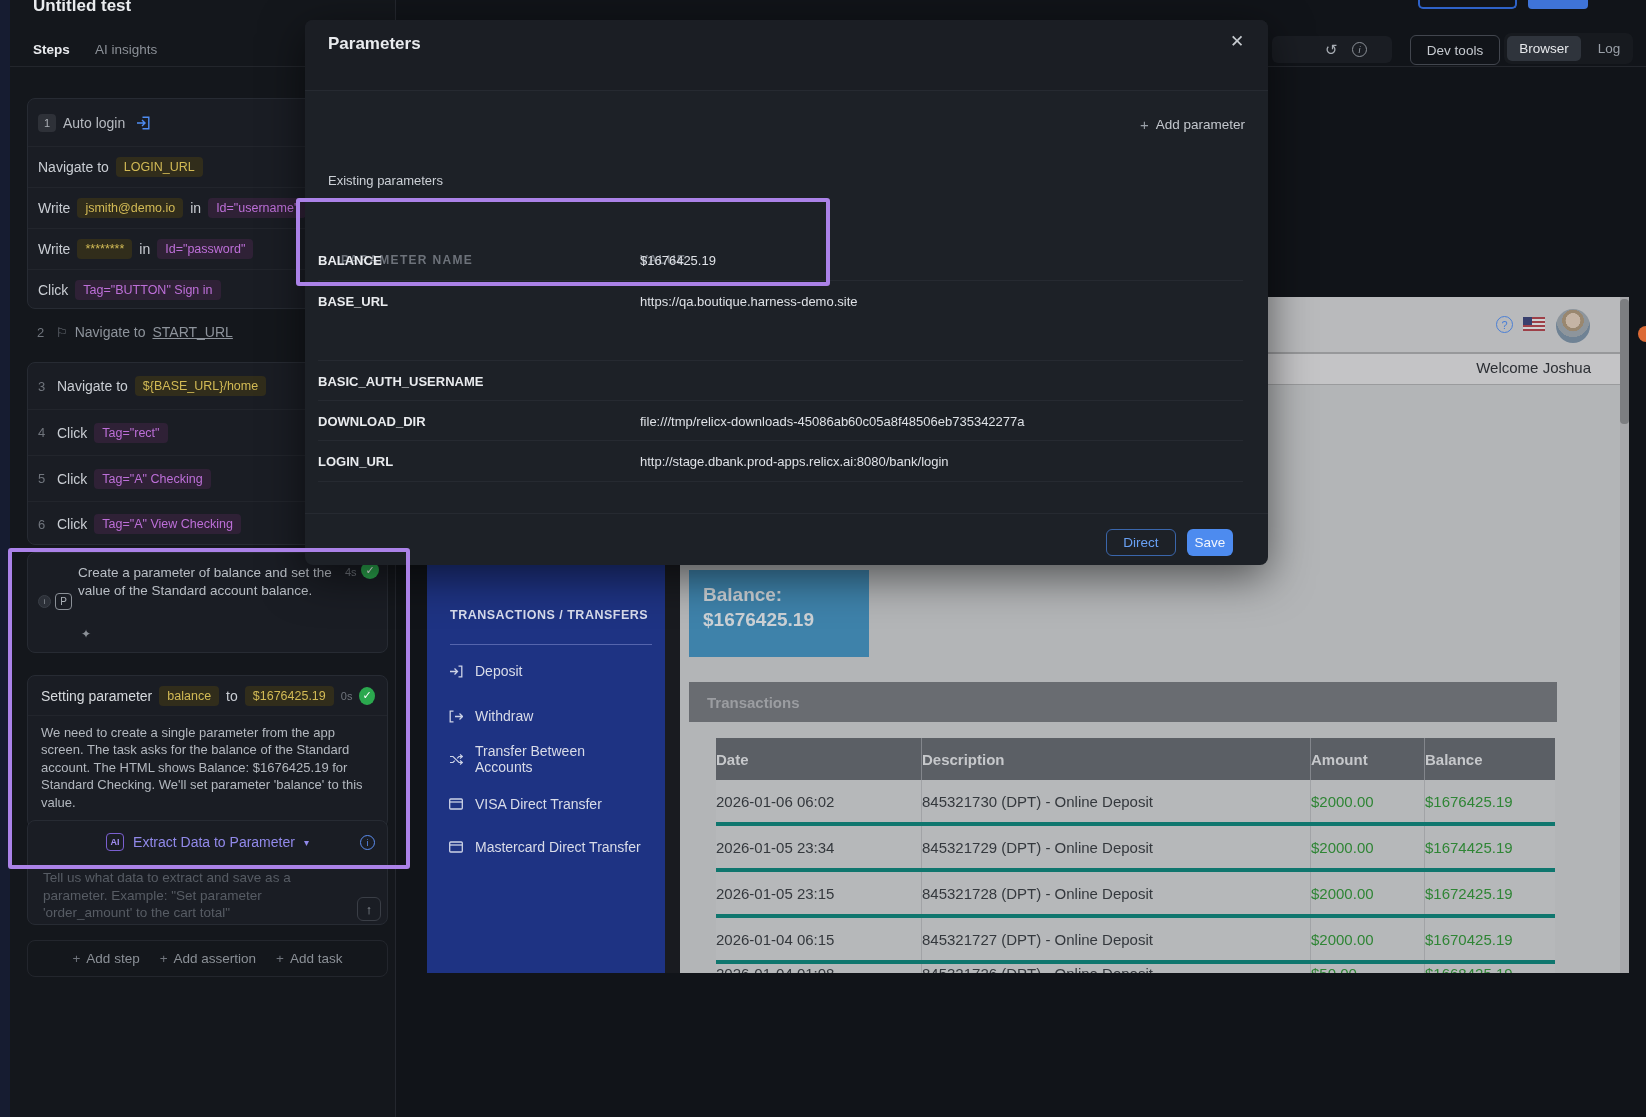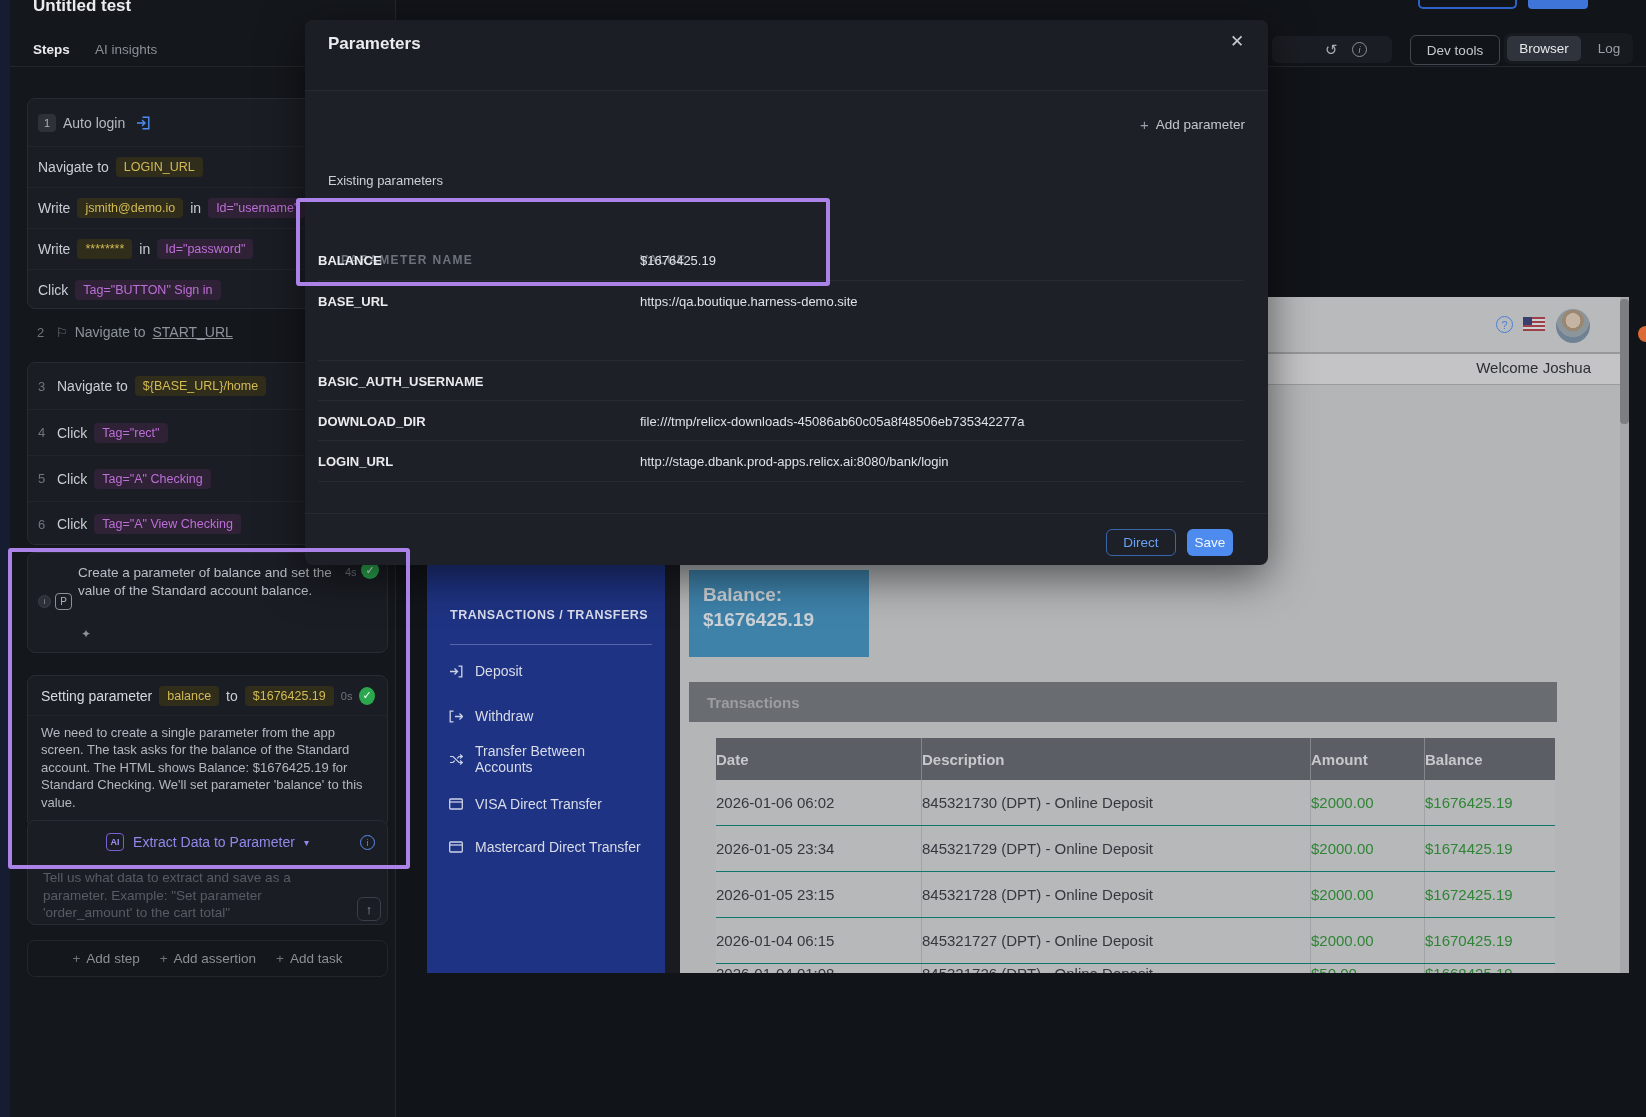--- a/index.html
+++ b/index.html
@@ -88,21 +88,21 @@
   .navsec{left:23px;font-size:12.5px;font-weight:700;letter-spacing:.5px;color:#d9dded;}
   .navdiv{left:23px;width:202px;height:1px;background:#5565ad;}
   .chev{margin-left:auto;color:#aab4d8;font-size:15px;}
   .balcard{left:262px;top:273px;width:180px;height:87px;background:#3e82aa;box-sizing:border-box;padding:12px 0 0 14px;}
   .balcard .l{font-size:19px;font-weight:600;color:#ccd1d5;line-height:25px;}
   .transbar{left:262px;top:385px;width:868px;height:40px;background:#696c71;display:flex;align-items:center;}
   .transbar span{margin-left:18px;font-size:15px;font-weight:700;color:#9b9da1;}
   .thead{left:289px;top:441px;width:839px;height:42px;background:#5b5f65;display:flex;}
   .thead .cell{color:#c6c8cb;font-weight:700;}
   .tbody{left:289px;top:483px;width:839px;height:193px;overflow:hidden;}
-  .trow{position:absolute;left:0;width:839px;height:46px;background:#b6b8ba;border-bottom:1px solid #0f766e;
+  .trow{position:absolute;left:0;width:839px;height:46px;background:#b6b8ba;border-bottom:4px solid #0f766e;
         box-sizing:border-box;display:flex;}
   .cell{box-sizing:border-box;display:flex;align-items:center;font-size:15px;}
   .c1{width:205px;} .c2{width:389px;} .c3{width:114px;} .c4{width:131px;}
   .trow .c2,.trow .c3,.trow .c4{border-left:1px solid #a1a3a6;}
   .thead .c2,.thead .c3,.thead .c4{border-left:1px solid #83868c;}
   .dk{color:#34383d;} .grn{color:#2f8535;}
   .partial .cell{align-items:flex-start;padding-top:1px;}
   .sbtrack{left:1193px;top:0;width:9px;height:676px;background:#a7a8ab;}
   .sbthumb{left:1193px;top:2px;width:9px;height:125px;background:#7c7e81;border-radius:4px;}
   .orangedot{left:1638px;top:326px;width:16px;height:16px;border-radius:50%;background:#dc6a35;}

